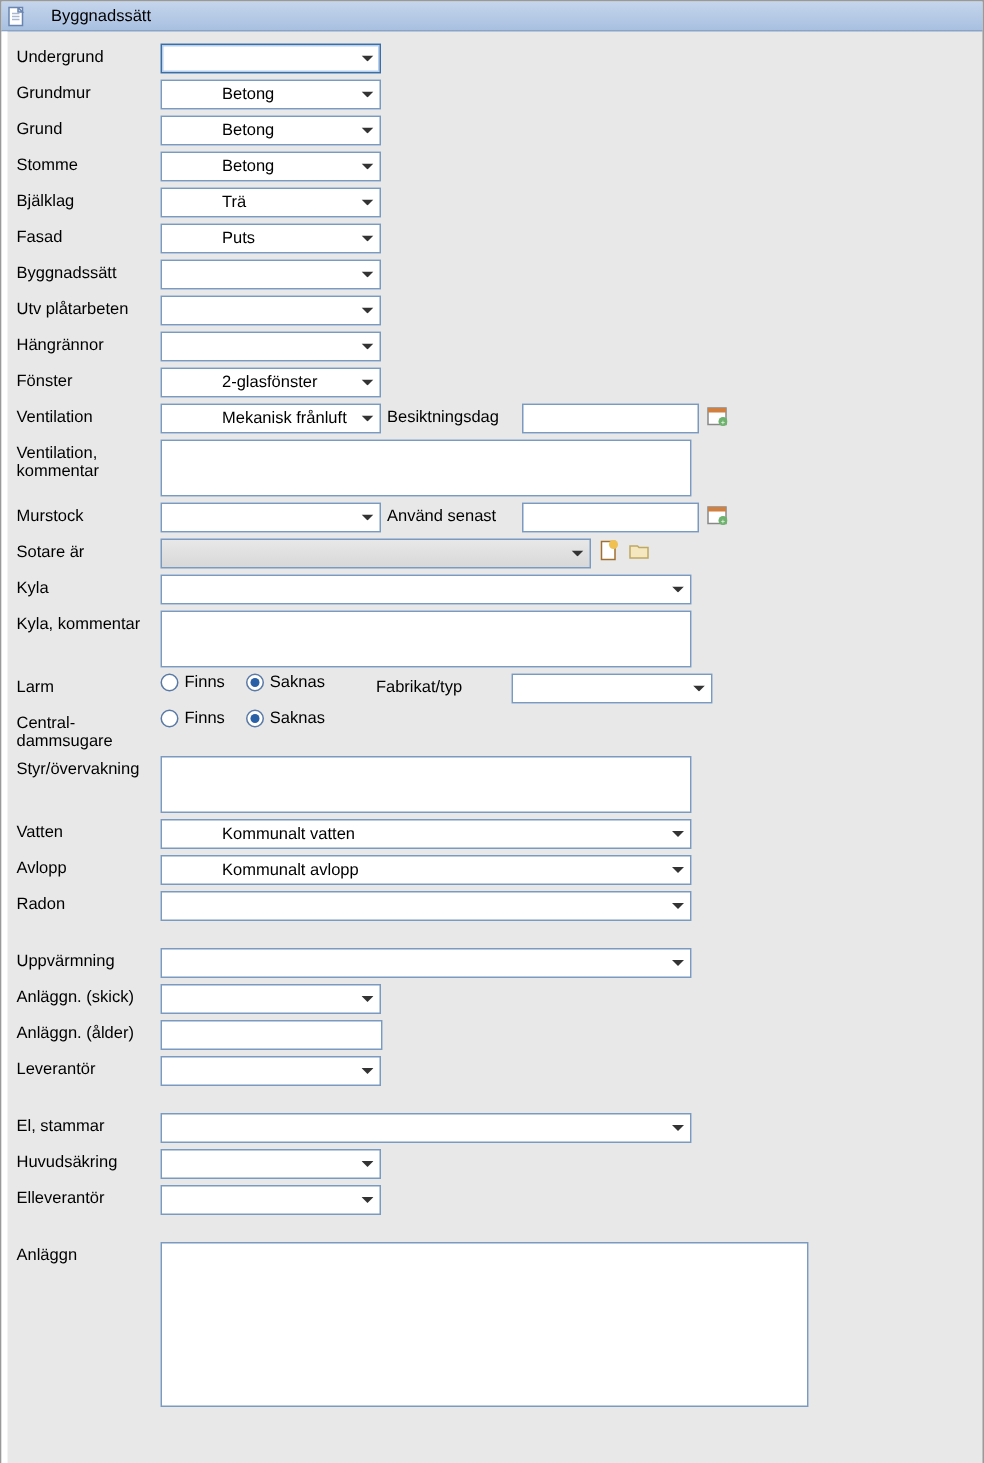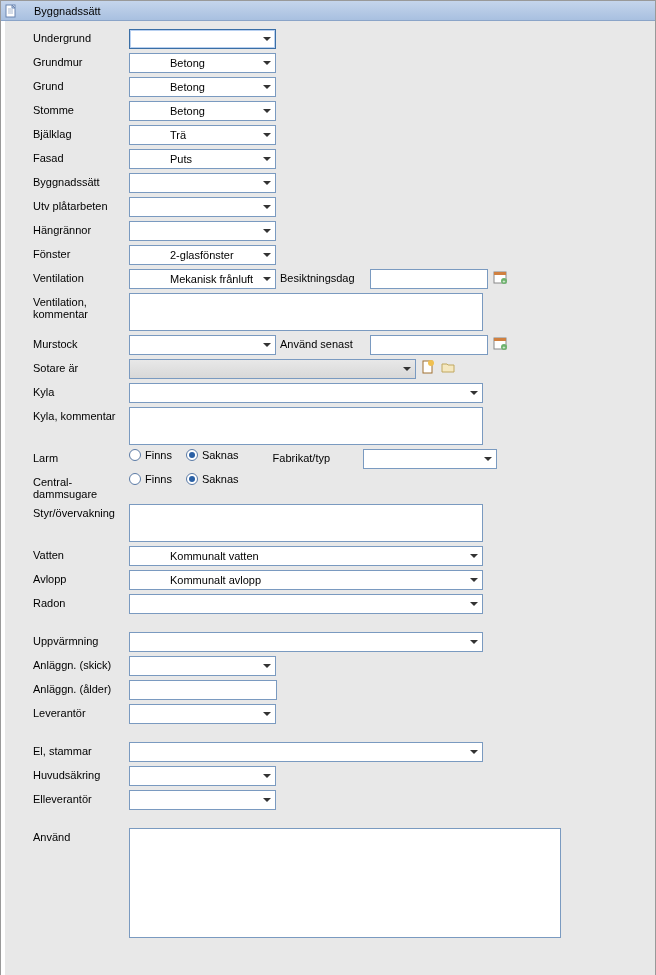--- a/index.html
+++ b/index.html
@@ -35,21 +35,20 @@
     display: flex;
     align-items: flex-start;
     margin-bottom: 4px;
     min-height: 20px;
   }
   .label {
     width: 96px;
     padding-top: 3px;
     color: #000;
     flex-shrink: 0;
-    margin-left: 22px;
   }
   .combo, .text-input {
     height: 20px;
     border: 1px solid #7a9ac0;
     background: #fff;
     font-family: inherit;
     font-size: 11px;
     padding: 1px 4px;
   }
   .combo {
@@ -501,18 +500,18 @@
             <svg width="8" height="4">
               <polygon points="0,0 8,0 4,4" fill="#333"></polygon>
             </svg>
           </span>
       </div>
     </div>
 
     <div class="gap-row"></div>
 
     <div class="row">
-      <div class="label">Använd</div>
+      <div class="label">Anläggn</div>
       <textarea class="textarea textarea-big" style=""></textarea>
     </div>
 
   </div>
 </div>
 
 </body></html>

